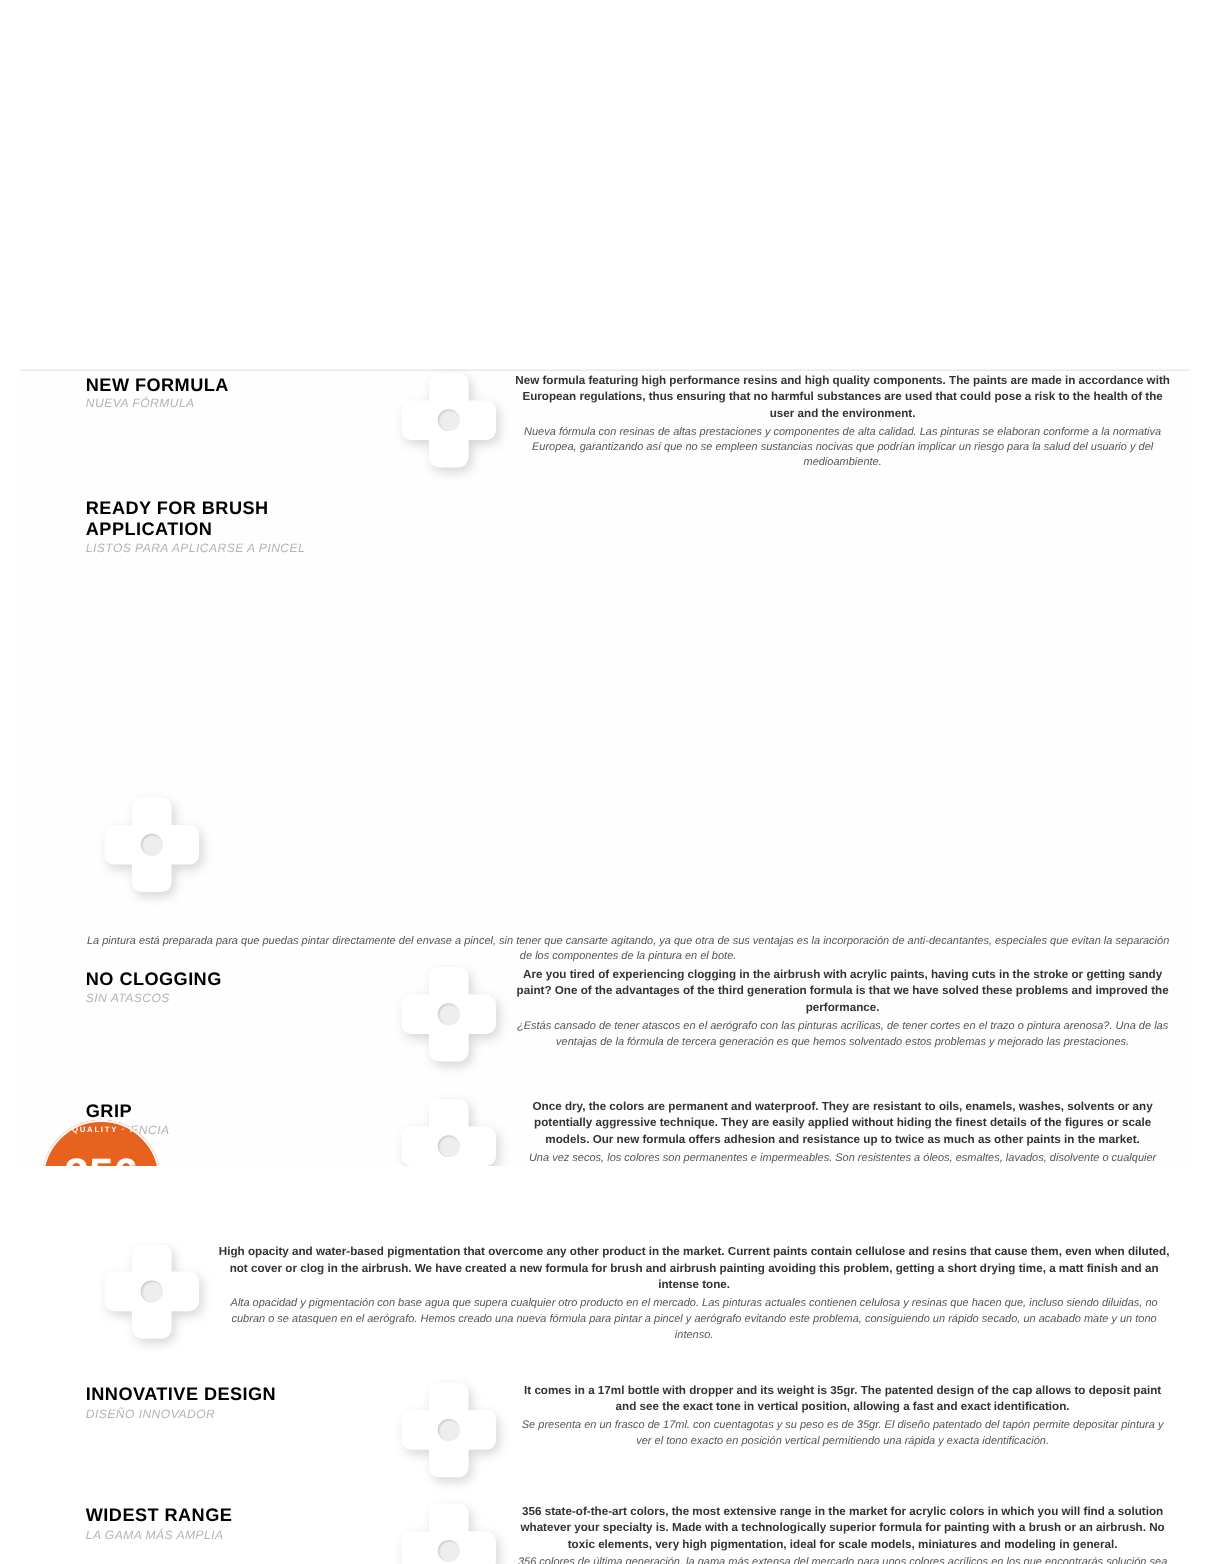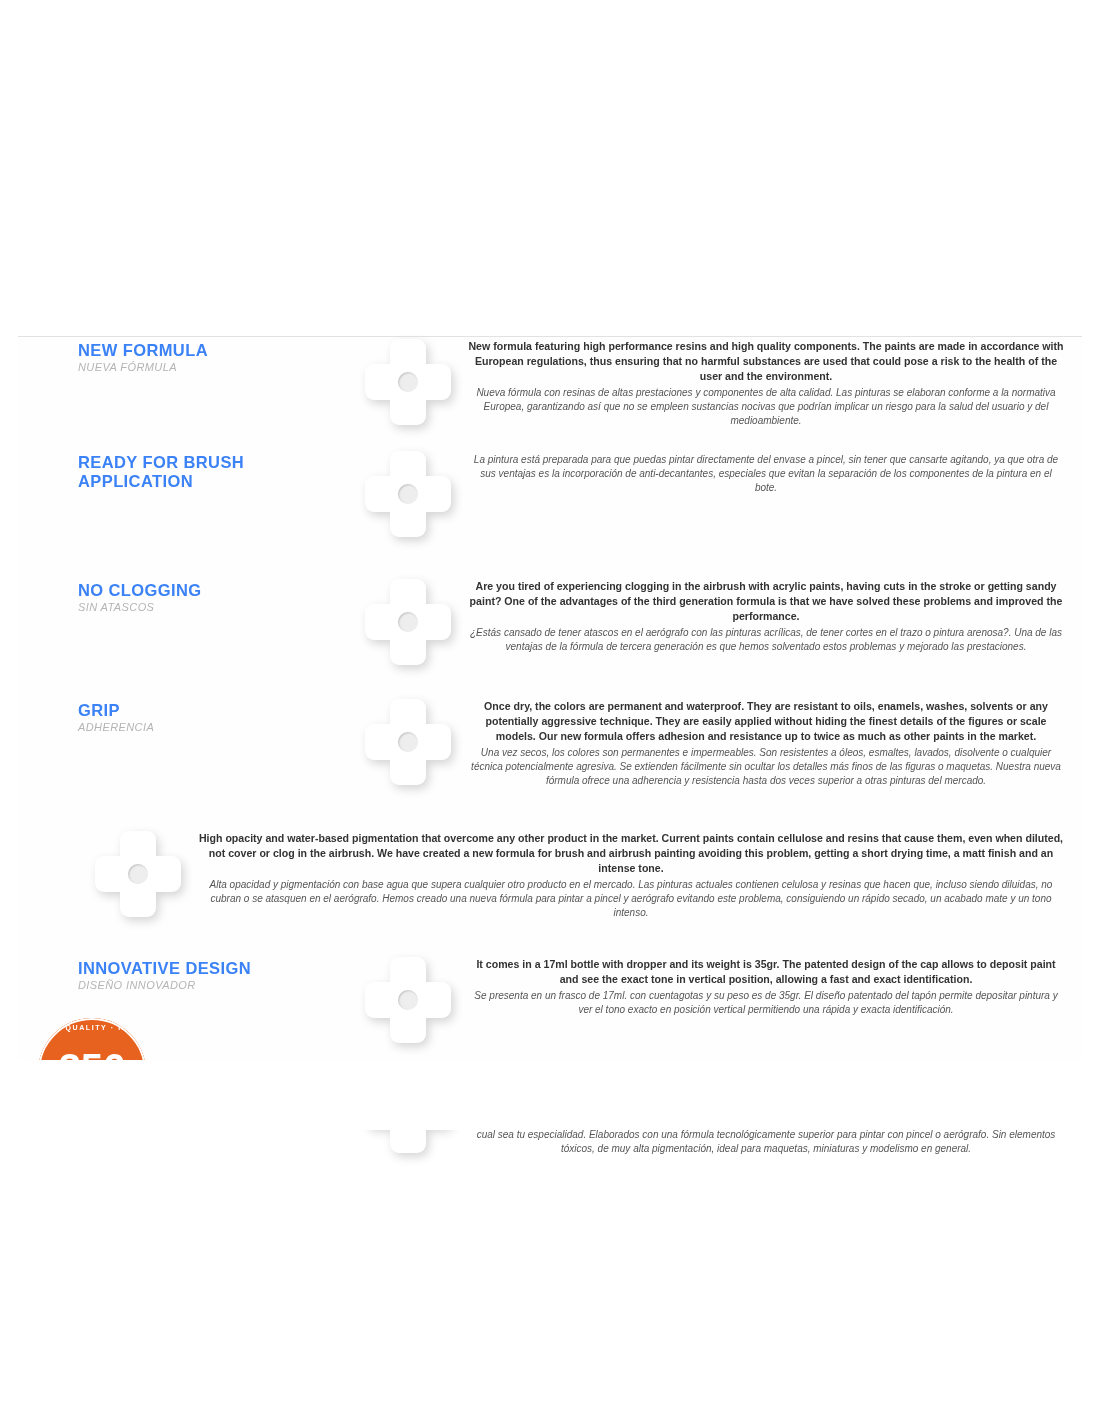--- a/index.html
+++ b/index.html
@@ -52,21 +52,21 @@
 
   .titles {
     width: 270px;
     flex: 0 0 270px;
     padding-top: 4px;
   }
   .t-en {
     font-size: 16.5px;
     font-weight: bold;
     letter-spacing: 0.4px;
-    color: #3b82f6;
+    color: #000000;
     line-height: 1.18;
     text-transform: uppercase;
   }
   .t-es {
     font-size: 11px;
     font-style: italic;
     letter-spacing: 0.4px;
     color: #b4b4b4;
     line-height: 1.18;
     text-transform: uppercase;
@@ -206,23 +206,24 @@
               <div class="bar h"></div>
               <div class="bar v"></div>
               <div class="hole"></div>
             </div>
           </div>
           <div class="texts">
             <p class="p-en">New formula featuring high performance resins and high quality components. The paints are made in accordance with European regulations, thus ensuring that no harmful substances are used that could pose a risk to the health of the user and the environment.</p>
             <p class="p-es">Nueva fórmula con resinas de altas prestaciones y componentes de alta calidad. Las pinturas se elaboran conforme a la normativa Europea, garantizando así que no se empleen sustancias nocivas que podrían implicar un riesgo para la salud del usuario y del medioambiente.</p>
           </div>
         </div>
-        <div class="row" style="min-height: 128px;">
+        <div class="row" style="min-height: 128px; flex-direction: column;">
           <div class="titles">
             <div class="t-en">READY FOR BRUSH APPLICATION</div>
+            <div class="t-es">LISTOS PARA APLICARSE A PINCEL</div>
           </div>
           <div class="iconwrap">
             <div class="cross">
               <div class="bar h"></div>
               <div class="bar v"></div>
               <div class="hole"></div>
             </div>
           </div>
           <div class="texts">
             <p class="p-es">La pintura está preparada para que puedas pintar directamente del envase a pincel, sin tener que cansarte agitando, ya que otra de sus ventajas es la incorporación de anti-decantantes, especiales que evitan la separación de los componentes de la pintura en el bote.</p>

